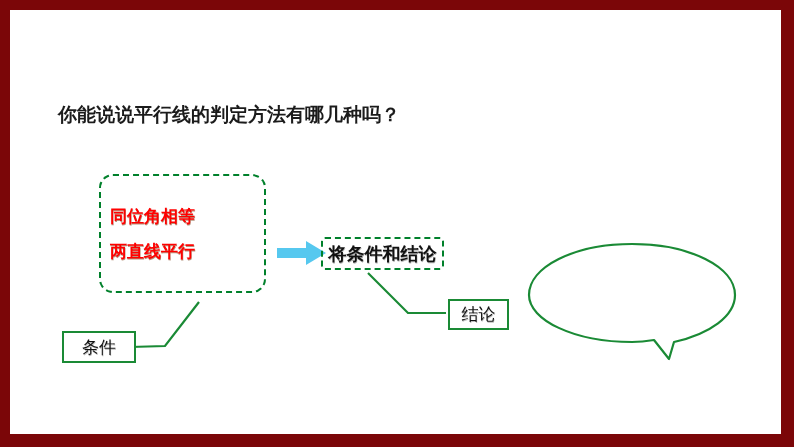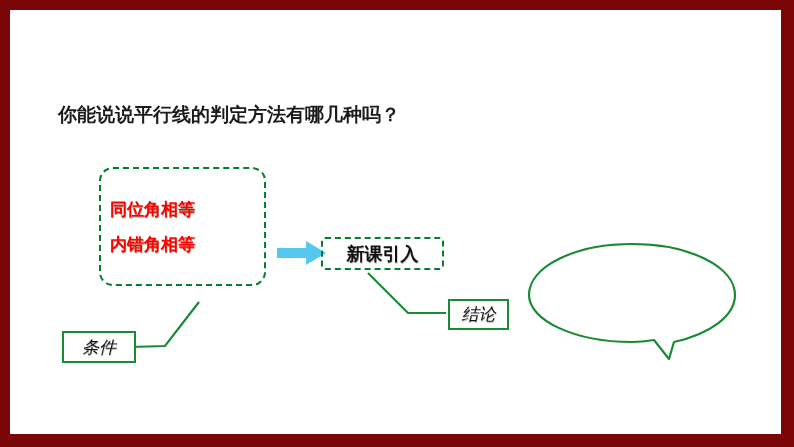--- a/index.html
+++ b/index.html
@@ -56,21 +56,21 @@
     color: #1b1b1b;
     white-space: nowrap;
     font-weight: 600;
     margin-left: 32px;
   }
 
   
   .cond-box {
     position: absolute;
     left: 89px;
-    top: 157px;
+    top: 164px;
     width: 167px;
     height: 119px;
     border: 2px dashed #00802b;
     border-radius: 14px;
     box-sizing: border-box;
     display: flex;
     flex-direction: column;
     justify-content: center;
     align-items: flex-start;
     padding-left: 9px;
@@ -123,21 +123,20 @@
     box-sizing: border-box;
     display: flex;
     align-items: center;
     justify-content: center;
   }
   .label-box .label-text {
     font-size: 17px;
     color: #111111;
     white-space: nowrap;
     text-shadow: 0.5px 0.5px 0 rgba(90,90,90,.4);
-    font-style: italic;
   }
   #box-tiaojian { left: 52px; top: 321px; width: 74px; height: 32px; }
   #box-jielun   { left: 438px; top: 289px; width: 61px; height: 31px; }
 
   
   .leaders {
     position: absolute;
     left: 0; top: 0;
     width: 771px;
     height: 424px;
@@ -177,29 +176,29 @@
 
     <svg class="leaders" viewBox="0 0 771 424" width="771" height="424">
 
       <polyline points="120,337 155,336 189,292" fill="none" stroke="#1a8a35" stroke-width="2.2"></polyline>
 
       <polyline points="436,303 398,303 358,263" fill="none" stroke="#1a8a35" stroke-width="2.2"></polyline>
     </svg>
 
     <div class="cond-box">
       <div class="cond-line">同位角相等</div>
-      <div class="cond-line">内错角相等</div>
+      <div class="cond-line">两直线平行</div>
     </div>
 
     <svg class="arrow" viewBox="0 0 50 26" width="50" height="26">
       <polygon points="0,8 29,8 29,1 49,13 29,25 29,18 0,18" fill="#56c8ef"></polygon>
     </svg>
 
     <div class="par-box">
-      <span class="par-text">新课引入</span>
+      <span class="par-text">将条件和结论</span>
     </div>
 
     <div class="label-box" id="box-tiaojian">
       <span class="label-text">条件</span>
     </div>
 
     <div class="label-box" id="box-jielun">
       <span class="label-text">结论</span>
     </div>
 

